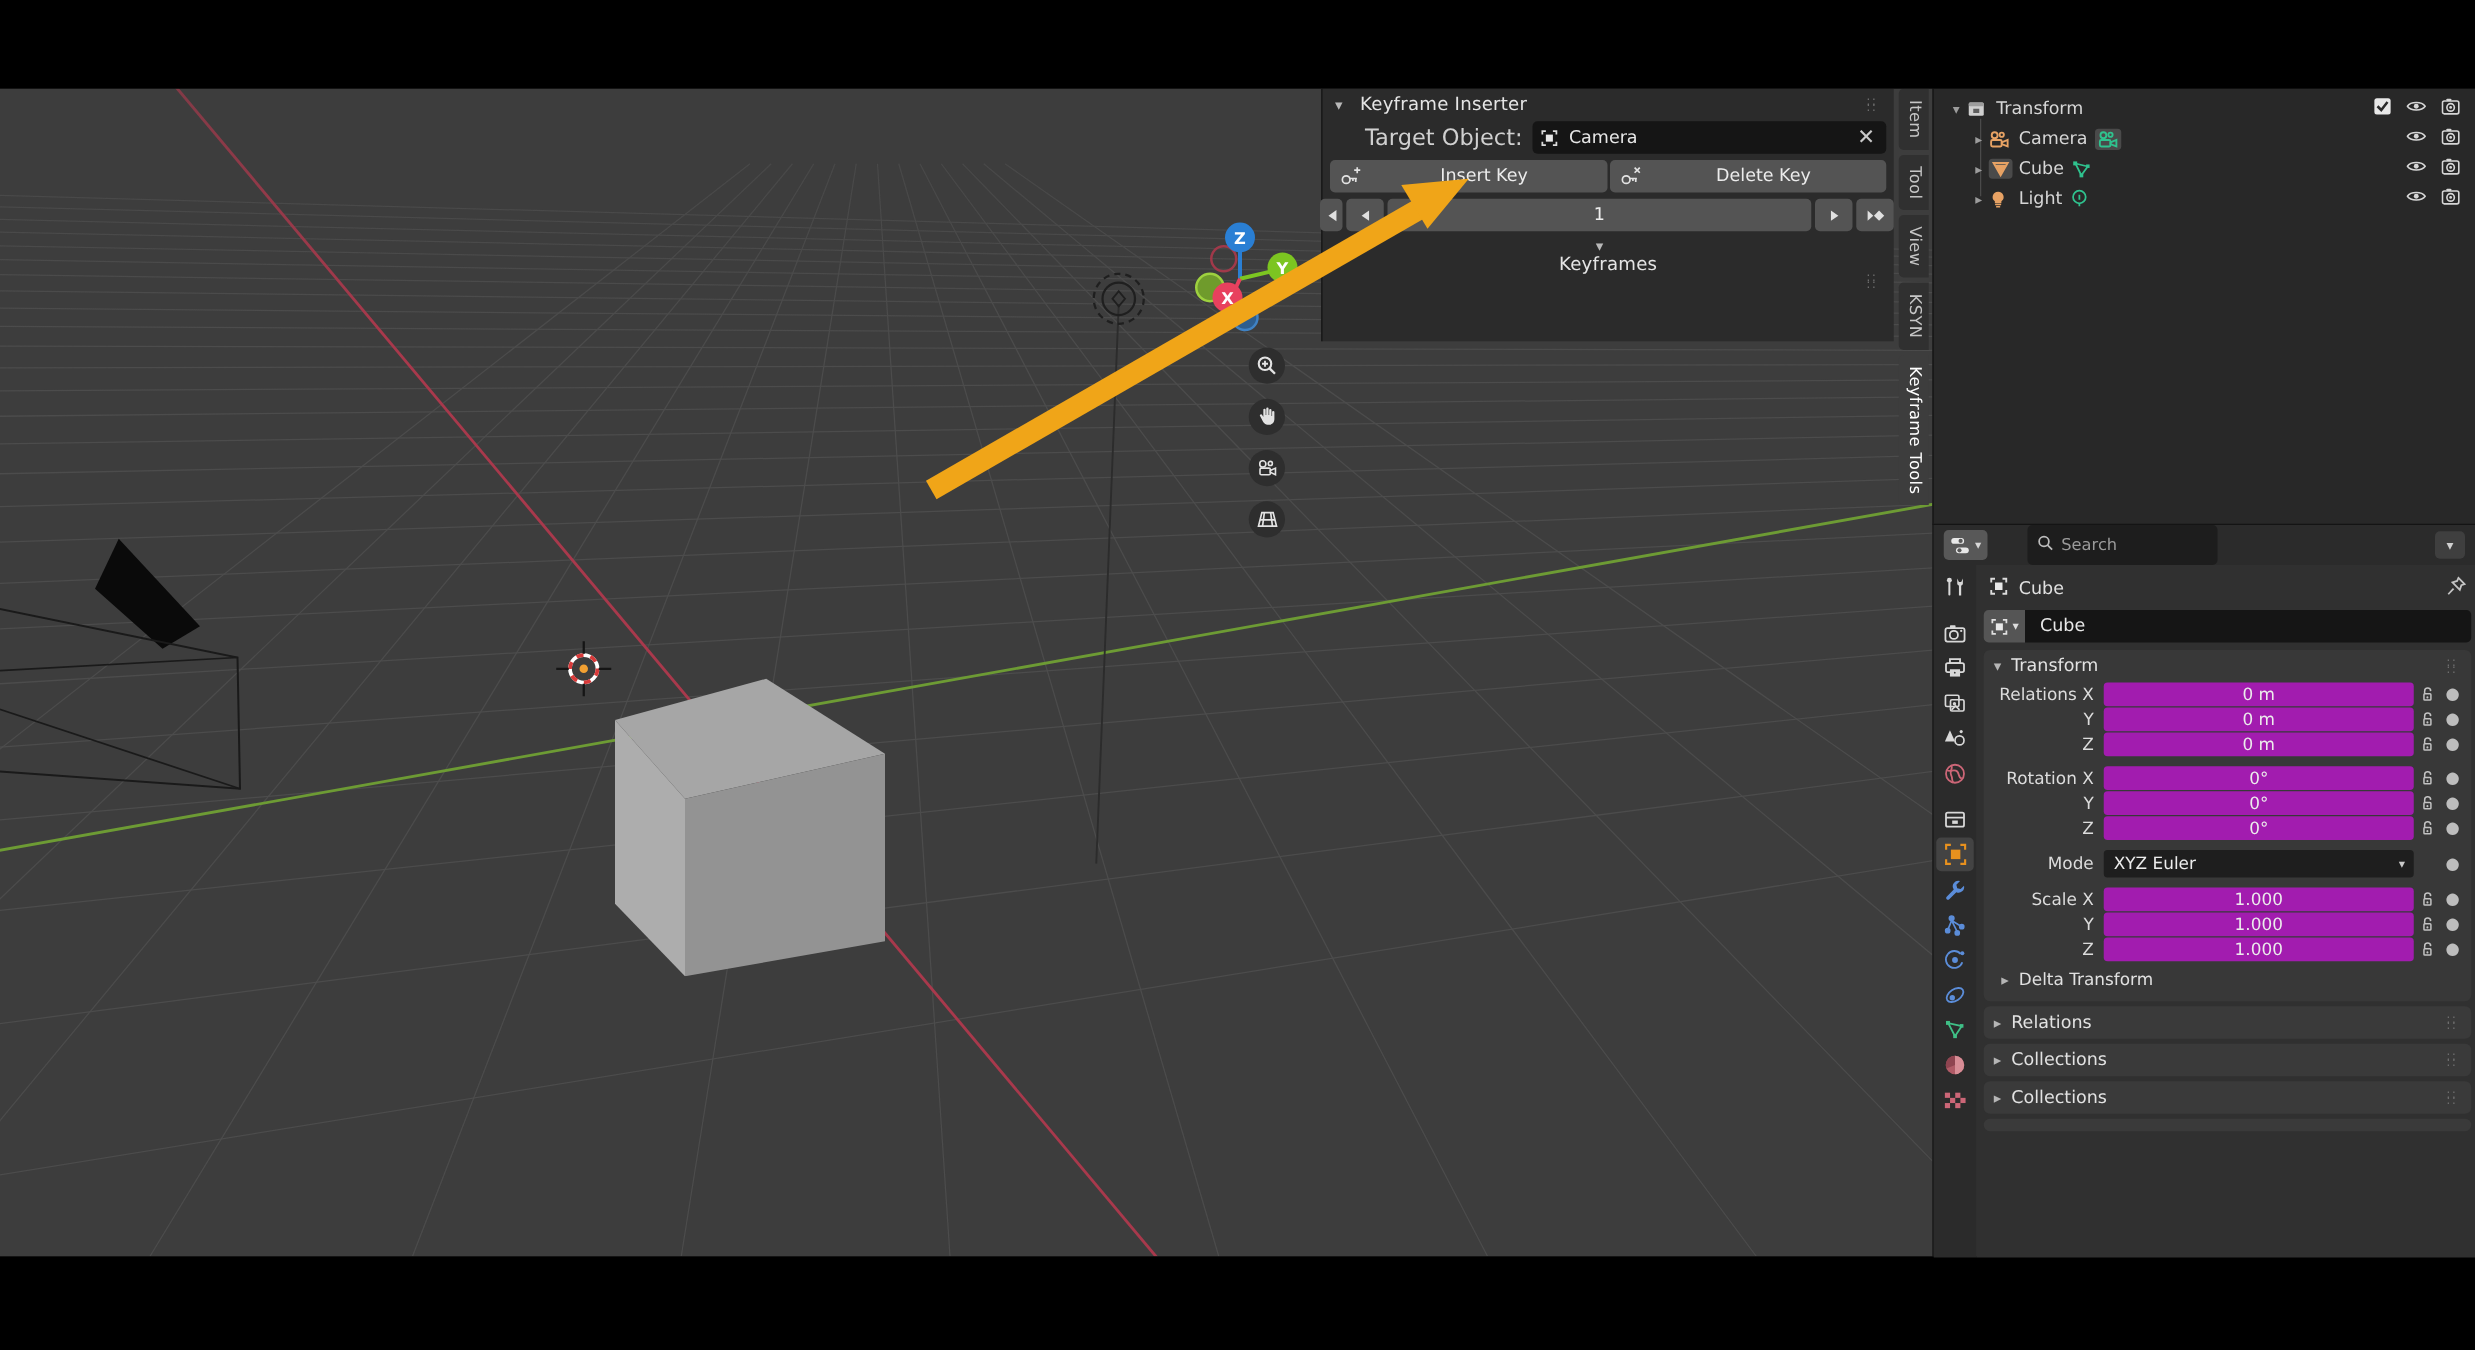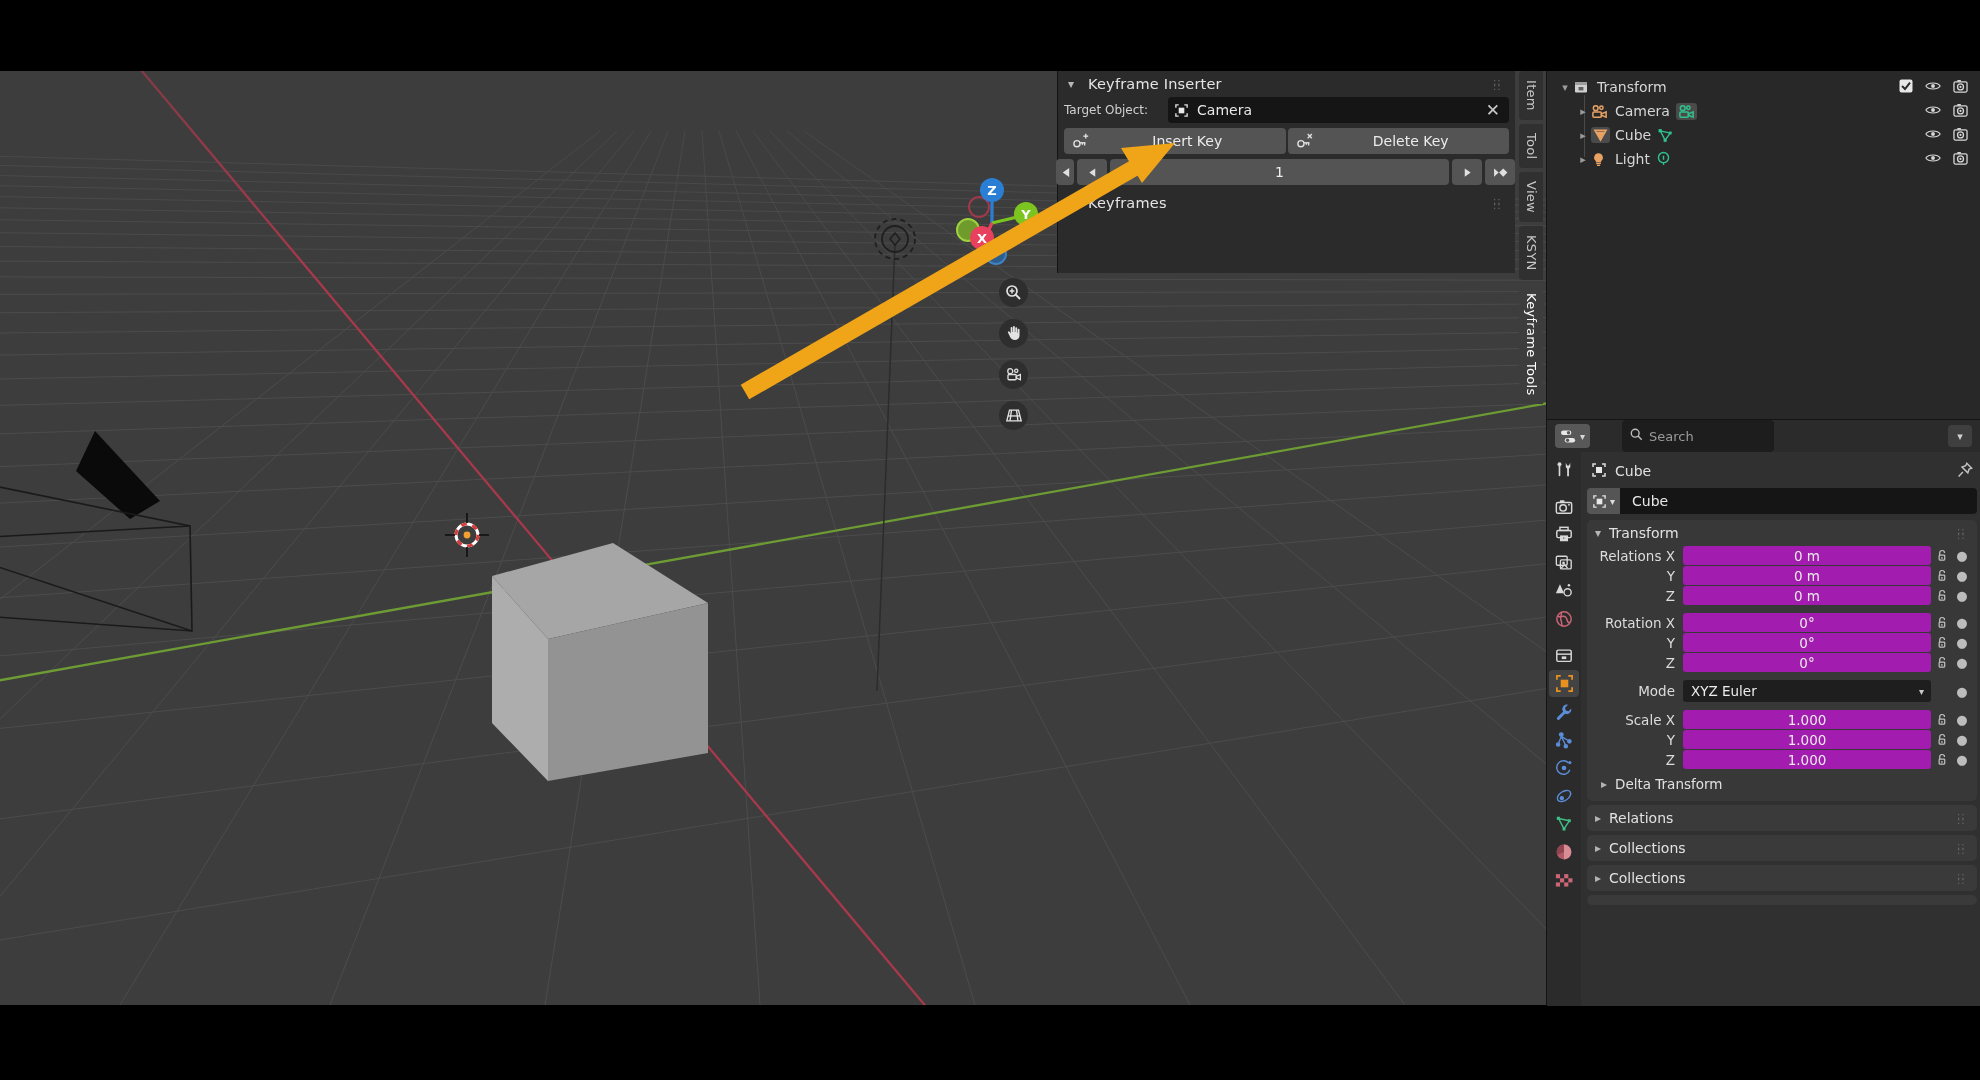--- a/index.html
+++ b/index.html
@@ -55,22 +55,23 @@
   }
   .grip {
     margin-left: auto; color: #6d6d6d; font-size: 10px;
     letter-spacing: 1px; line-height: 5px; width: 12px;
     word-wrap: break-word;
   }
   .panel-body { padding: 0 6px; }
 
   .row { display: flex; align-items: center; margin-bottom: 5px; }
   .field-label {
-    color: #d0d0d0; font-size: 12px; padding-right: 20px;
+    color: #d0d0d0; font-size: 18px; padding-right: 8px;
     white-space: nowrap;
+    margin-left: 28px;
   }
   .obj-field {
     flex: 1; display: flex; align-items: center;
     height: 26px; background: #151515;
     border-radius: 4px; padding: 0 6px;
     color: #e7e7e7; font-size: 14px;
   }
   .obj-field .ico { margin-right: 8px; display: flex; }
   .obj-field .xbtn {
     margin-left: auto; color: #c8c8c8; font-size: 17px;
@@ -500,21 +501,21 @@
           </div>
           <div class="nav-btn" style="margin-right:-6px;">
             <svg width="15" height="11" viewBox="0 0 16 12" fill="#e0e0e0">
               <polygon points="1,1.5 1,10.5 6,6"></polygon>
               <polygon points="11,1.5 15.5,6 11,10.5 6.5,6"></polygon>
             </svg>
           </div>
         </div>
       </div>
 
-      <div class="panel-header" style="margin-top:4px;">
+      <div class="panel-header" style="margin-top:4px;flex-direction:column;">
         <span class="chev">▾</span>
         <span>Keyframes</span>
         <span class="grip">::::</span>
       </div>
     </div>
 
     <div id="vtabs">
       <div class="vtab">Item</div>
       <div class="vtab">Tool</div>
       <div class="vtab">View</div>

